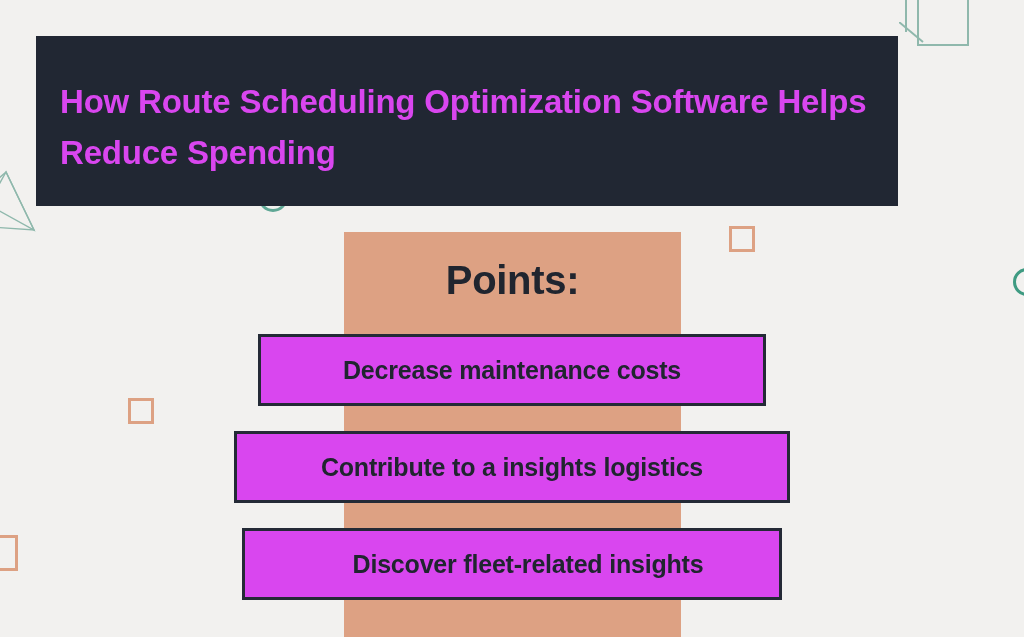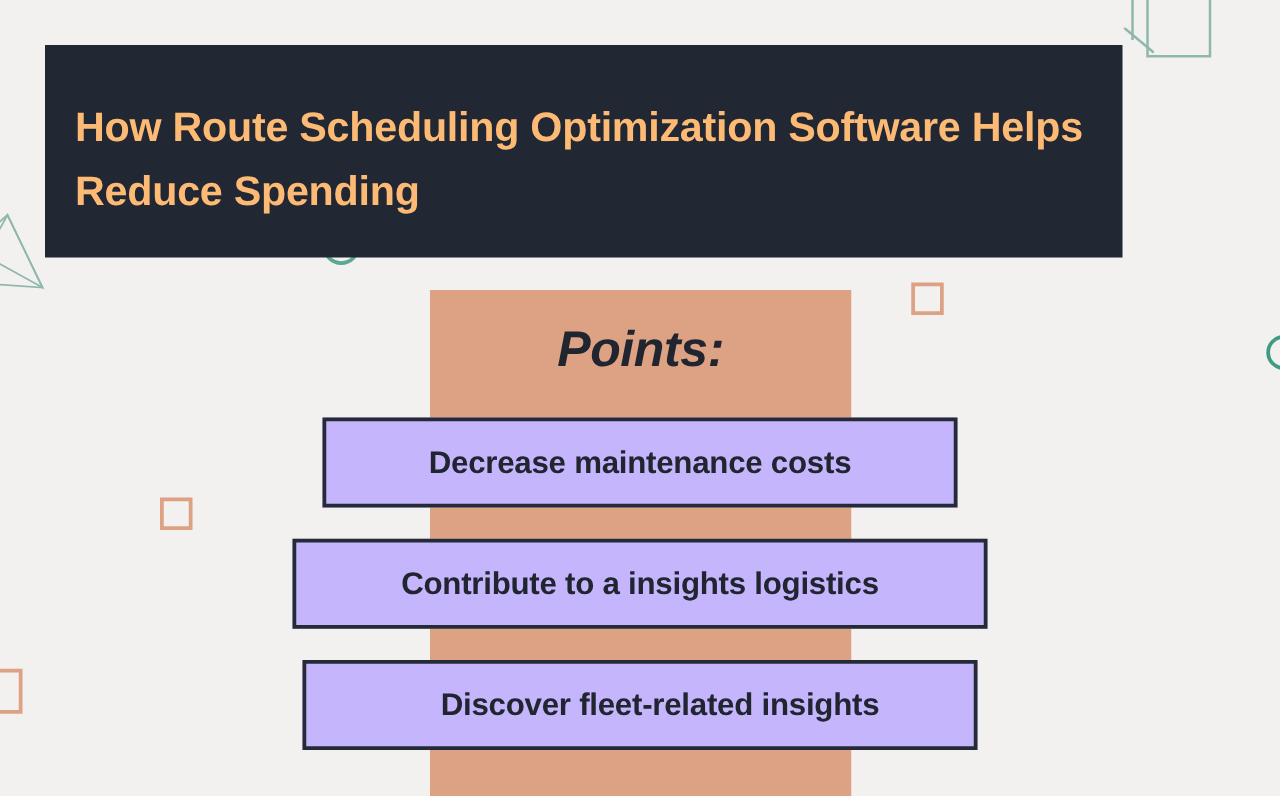--- a/index.html
+++ b/index.html
@@ -115,48 +115,47 @@
     position: absolute;
     left: 344px;
     top: 258px;
     width: 337px;
     text-align: center;
     font-size: 40px;
     font-weight: bold;
     color: #20252f;
     letter-spacing: -0.3px;
     z-index: 4;
-    font-style: italic;
   }
 
   
   .banner {
     position: absolute;
     left: 36px;
     top: 36px;
     width: 862px;
     height: 170px;
     background: #212733;
     z-index: 5;
     box-sizing: border-box;
     padding: 40px 0 0 24px;
   }
   .banner-title {
-    color: #fdba74;
+    color: #d946ef;
     font-size: 33px;
     font-weight: bold;
     line-height: 1.55;
     letter-spacing: -0.2px;
     max-width: 820px;
   }
 
   
   .point-box {
     position: absolute;
-    background: #c4b5fd;
+    background: #d946ef;
     border: 3px solid #242a36;
     box-sizing: border-box;
     display: flex;
     align-items: center;
     justify-content: center;
     z-index: 6;
   }
   .point-box span {
     font-size: 25px;
     font-weight: bold;

